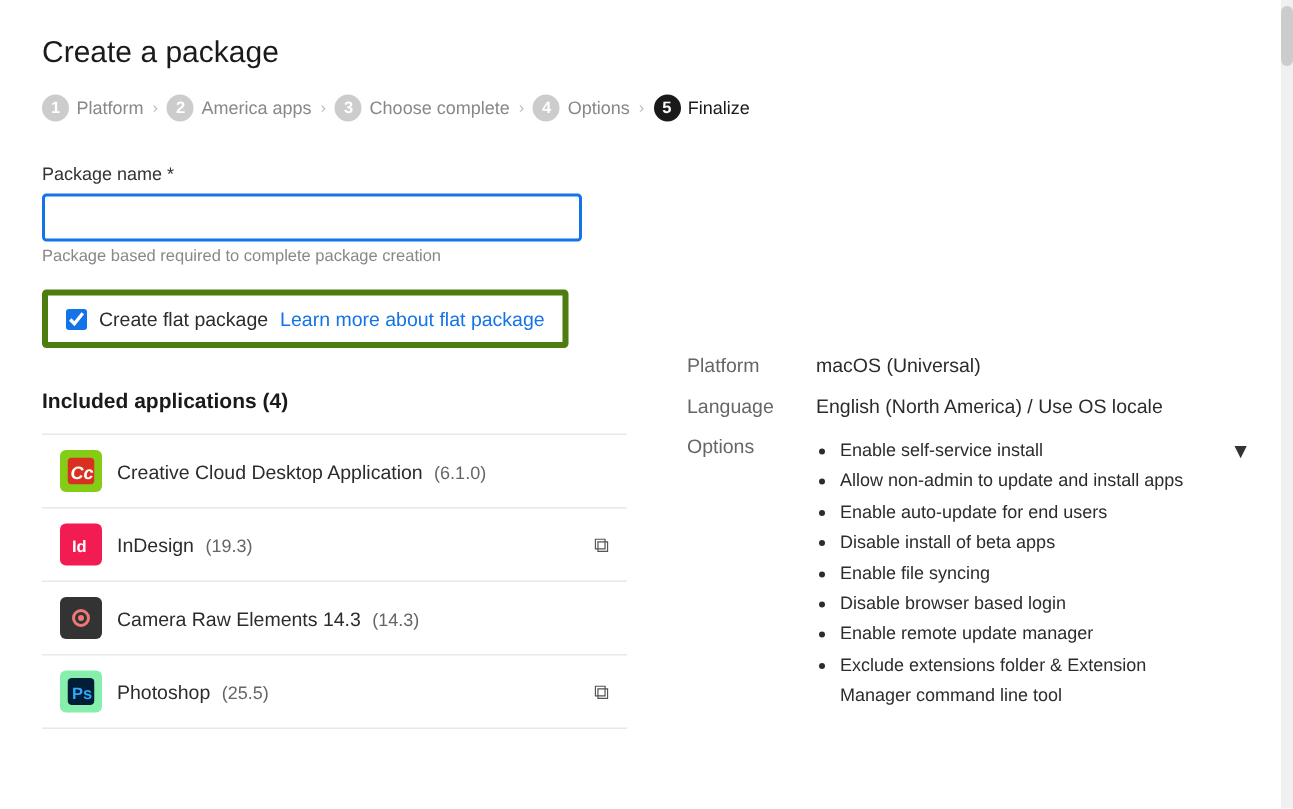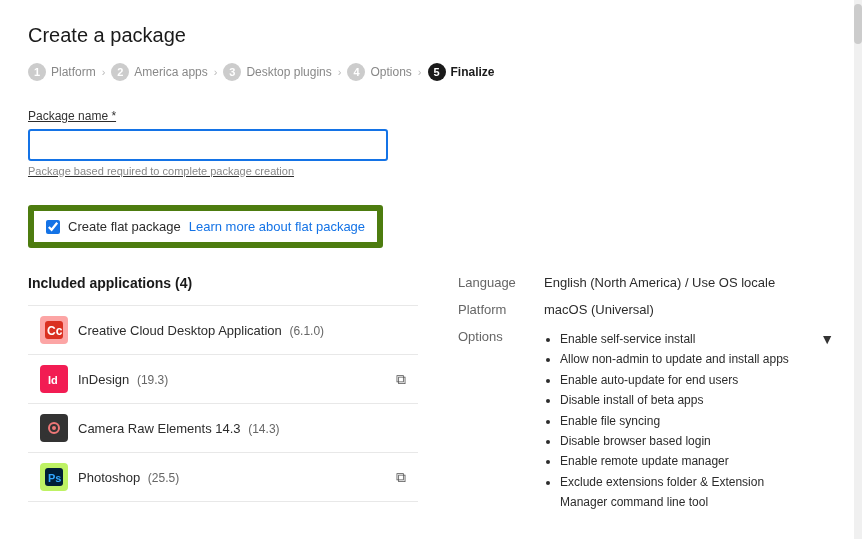--- a/index.html
+++ b/index.html
@@ -39,42 +39,41 @@
       align-items: center;
       gap: 5px;
       color: #888;
     }
     .step.active .step-num {
       background: #1a1a1a;
       color: #fff;
     }
     .step.active .step-label {
       color: #1a1a1a;
-      font-weight: 700;
+      font-weight: 400;
     }
     .step-num {
       width: 18px;
       height: 18px;
       border-radius: 50%;
       background: #ccc;
       color: #fff;
       font-size: 11px;
       display: flex;
       align-items: center;
       justify-content: center;
       font-weight: 600;
     }
     .step-separator {
       color: #bbb;
       font-size: 11px;
       margin: 0 2px;
     }
     .form-section {
-      margin-bottom: 28px;
-      text-decoration: underline;
+      margin-bottom: 16px;
     }
     .field-label {
       font-size: 12px;
       font-weight: 500;
       margin-bottom: 6px;
       color: #333;
     }
     .text-input {
       width: 360px;
       height: 32px;
@@ -87,24 +86,24 @@
     }
     .field-hint {
       font-size: 11px;
       color: #888;
       margin-top: 4px;
     }
     .flat-package-row {
       display: flex;
       align-items: center;
       gap: 8px;
-      border: 6px solid #4d7c0f;
+      border: 4px solid #4d7c0f;
       border-radius: 3px;
       padding: 8px 12px;
-      margin-bottom: 27px;
+      margin-bottom: 4px;
       width: fit-content;
     }
     .flat-package-row input[type="checkbox"] {
       accent-color: #1473e6;
       width: 14px;
       height: 14px;
     }
     .flat-package-label {
       font-size: 13px;
       color: #2c2c2c;
@@ -114,20 +113,21 @@
       text-decoration: none;
       font-size: 13px;
       text-align: right;
     }
     .main-content {
       display: flex;
       gap: 40px;
     }
     .left-panel {
       flex: 0 0 390px;
+      margin-top: 23px;
     }
     .right-panel {
       flex: 1;
     }
     .section-title {
       font-size: 14px;
       font-weight: 600;
       margin-bottom: 14px;
       color: #1a1a1a;
     }
@@ -164,24 +164,24 @@
     .app-version {
       font-size: 12px;
       color: #666;
       margin-left: 4px;
     }
     .app-external-icon {
       color: #555;
       font-size: 14px;
     }
     
-    .icon-cc { background: #fca5a5; }
+    .icon-cc { background: #84cc16; font-style: italic; }
     .icon-id { background: #f21c53; }
     .icon-cr { background: #333; }
-    .icon-ps { background: #bef264; }
+    .icon-ps { background: #86efac; }
     .detail-row {
       display: flex;
       gap: 16px;
       margin-bottom: 12px;
       align-items: flex-start;
     }
     .detail-key {
       font-size: 13px;
       color: #666;
       min-width: 70px;
@@ -247,21 +247,21 @@
       <span class="step-label">Platform</span>
     </div>
     <span class="step-separator">›</span>
     <div class="step">
       <div class="step-num">2</div>
       <span class="step-label">America apps</span>
     </div>
     <span class="step-separator">›</span>
     <div class="step">
       <div class="step-num">3</div>
-      <span class="step-label">Desktop plugins</span>
+      <span class="step-label">Choose complete</span>
     </div>
     <span class="step-separator">›</span>
     <div class="step">
       <div class="step-num">4</div>
       <span class="step-label">Options</span>
     </div>
     <span class="step-separator">›</span>
     <div class="step active">
       <div class="step-num">5</div>
       <span class="step-label">Finalize</span>
@@ -340,27 +340,27 @@
           </span>
           <span class="app-external-icon">⧉</span>
         </div>
 
       </div>
     </div>
 
     <div class="right-panel">
 
       <div class="detail-row">
+        <span class="detail-key">Platform</span>
+        <span class="detail-value">macOS (Universal)</span>
+      </div>
+
+      <div class="detail-row">
         <span class="detail-key">Language</span>
         <span class="detail-value">English (North America) / Use OS locale</span>
-      </div>
-
-      <div class="detail-row">
-        <span class="detail-key">Platform</span>
-        <span class="detail-value">macOS (Universal)</span>
       </div>
 
       <div class="detail-row">
         <span class="detail-key">Options</span>
         <div class="options-dropdown">
           <ul class="options-list">
             <li>Enable self-service install</li>
             <li>Allow non-admin to update and install apps</li>
             <li>Enable auto-update for end users</li>
             <li>Disable install of beta apps</li>

